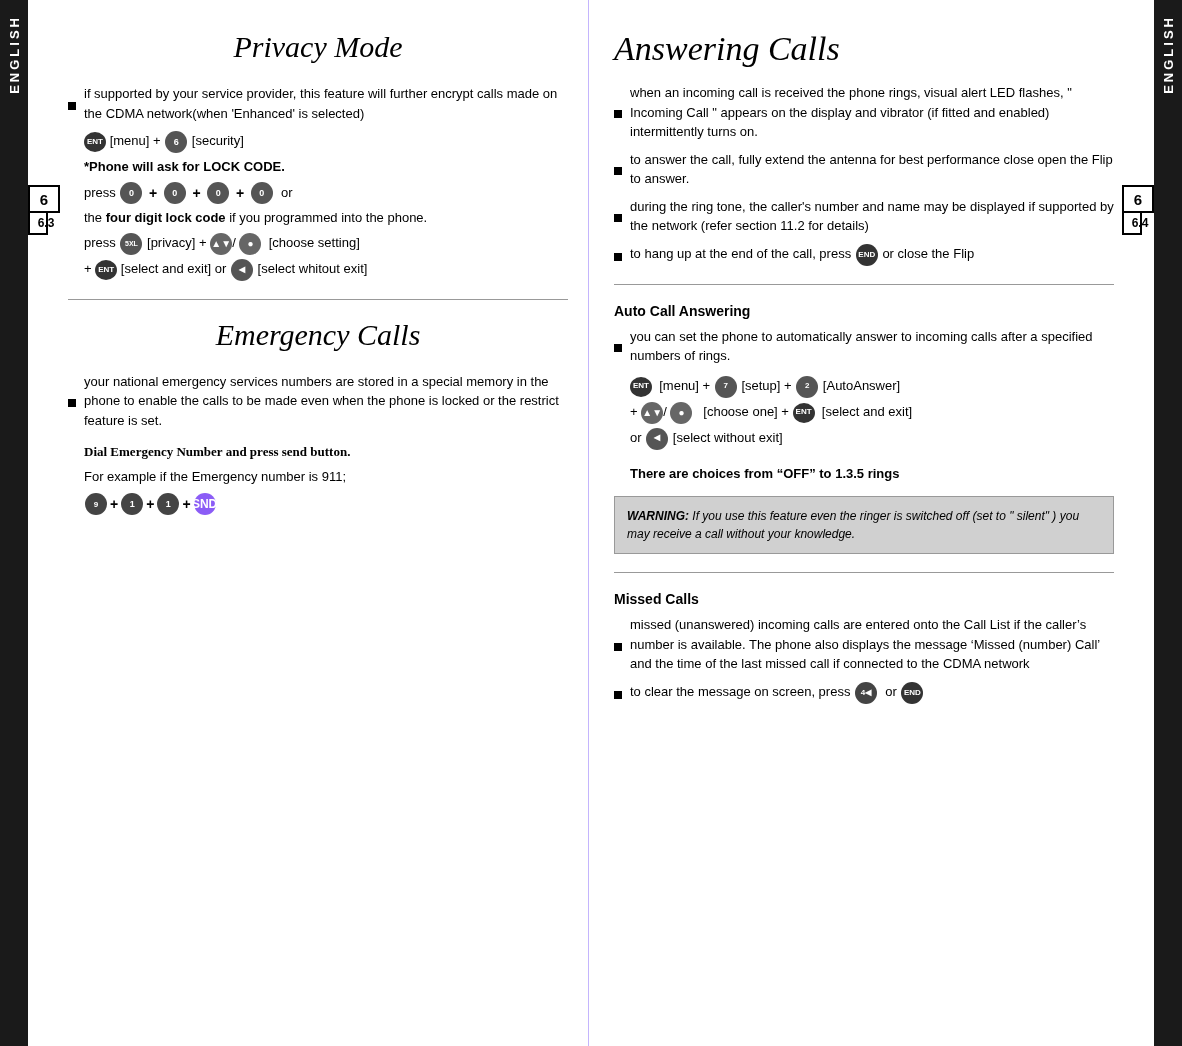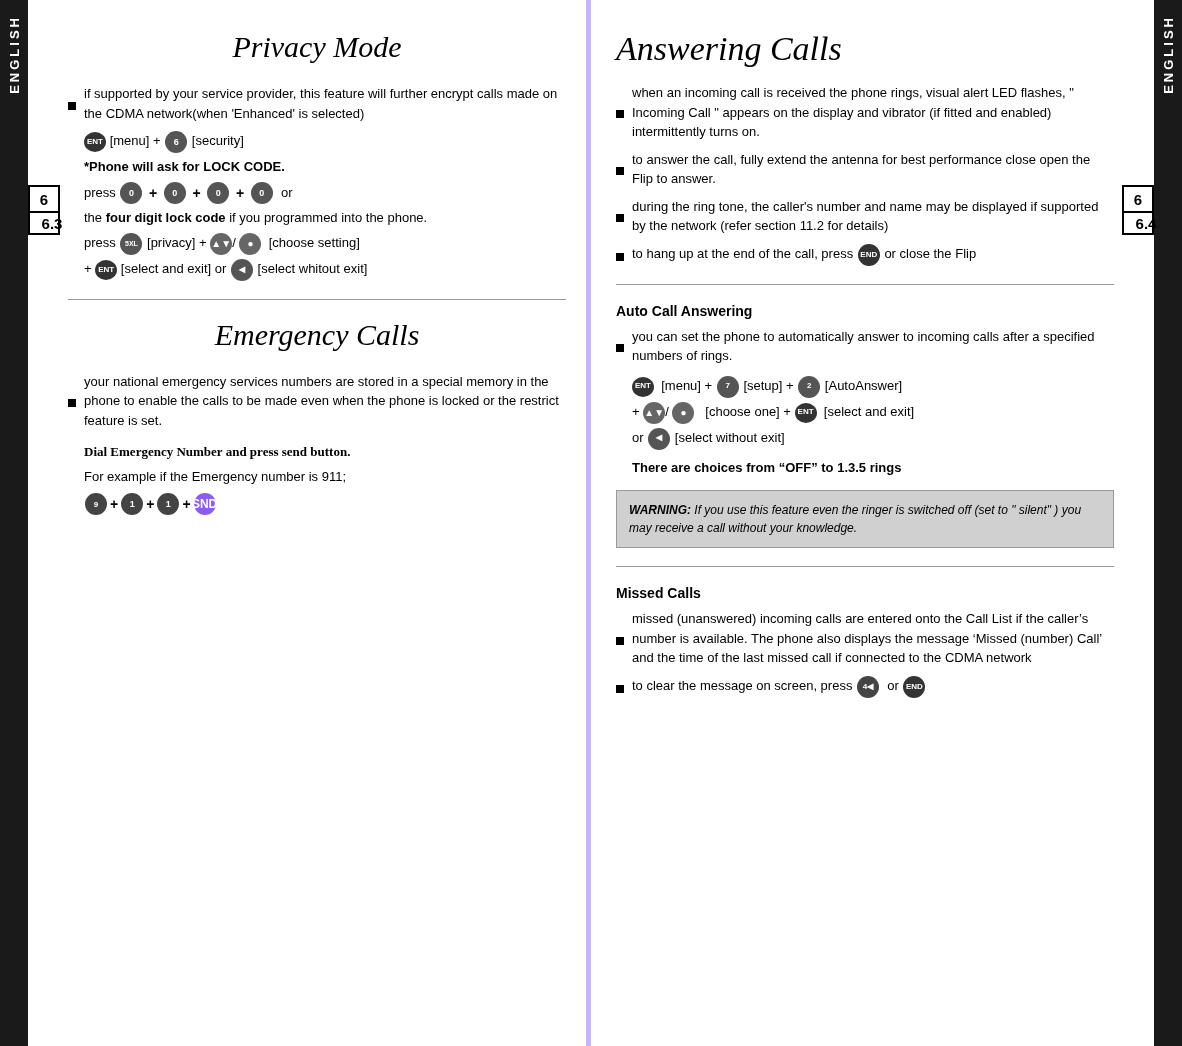--- a/index.html
+++ b/index.html
@@ -46,21 +46,21 @@
       left: 58px;
       top: 0;
       right: 58px;
       bottom: 0;
       display: flex;
     }
 
     .left-column {
       flex: 1;
       padding: 20px 20px 20px 10px;
-      border-right: 5px solid #c4b5fd;
+      border-right: 1px solid #c4b5fd;
     }
 
     .right-column {
       flex: 1;
       padding: 20px 10px 20px 25px;
     }
 
     
     .section-title {
       font-family: 'Times New Roman', serif;
@@ -238,29 +238,29 @@
       background: #fff;
       border: 2px solid #000;
       display: flex;
       align-items: center;
       justify-content: center;
       font-weight: bold;
       font-size: 15px;
     }
 
     .chapter-sub-box {
-      width: 32px;
+      width: 20px;
       height: 22px;
       background: #fff;
       border: 2px solid #000;
       border-top: none;
       display: flex;
       align-items: center;
       justify-content: center;
-      font-size: 15px;
+      font-size: 12px;
       font-weight: bold;
       padding-left: 16px;
     }
 
     .chapter-marker-right {
       position: absolute;
       right: 28px;
       top: 185px;
       display: flex;
       flex-direction: column;
@@ -415,21 +415,21 @@
       <span class="btn-nav">●</span>
       &nbsp;&nbsp;[choose one] +
       <span class="btn-enter">ENT</span>
       &nbsp;[select and exit]
     </div>
     <div class="indented">
       or
       <span class="btn-icon" style="font-size:8px;">◀</span>
       [select without exit]
     </div>
-    <div class="indented bold-text" style="margin-top:8px;">There are choices from “OFF” to 1.3.5 rings</div>
+    <div class="indented bold-text" style="margin-top:14px;">There are choices from “OFF” to 1.3.5 rings</div>
 
     <div class="warning-box">
       <span class="warning-bold">WARNING:</span>
       <span> If you use this feature even the ringer is switched off (set to " silent" ) you may receive a call without your knowledge.</span>
     </div>
 
     <div class="divider"></div>
 
     <div class="sub-heading">Missed Calls</div>
 

